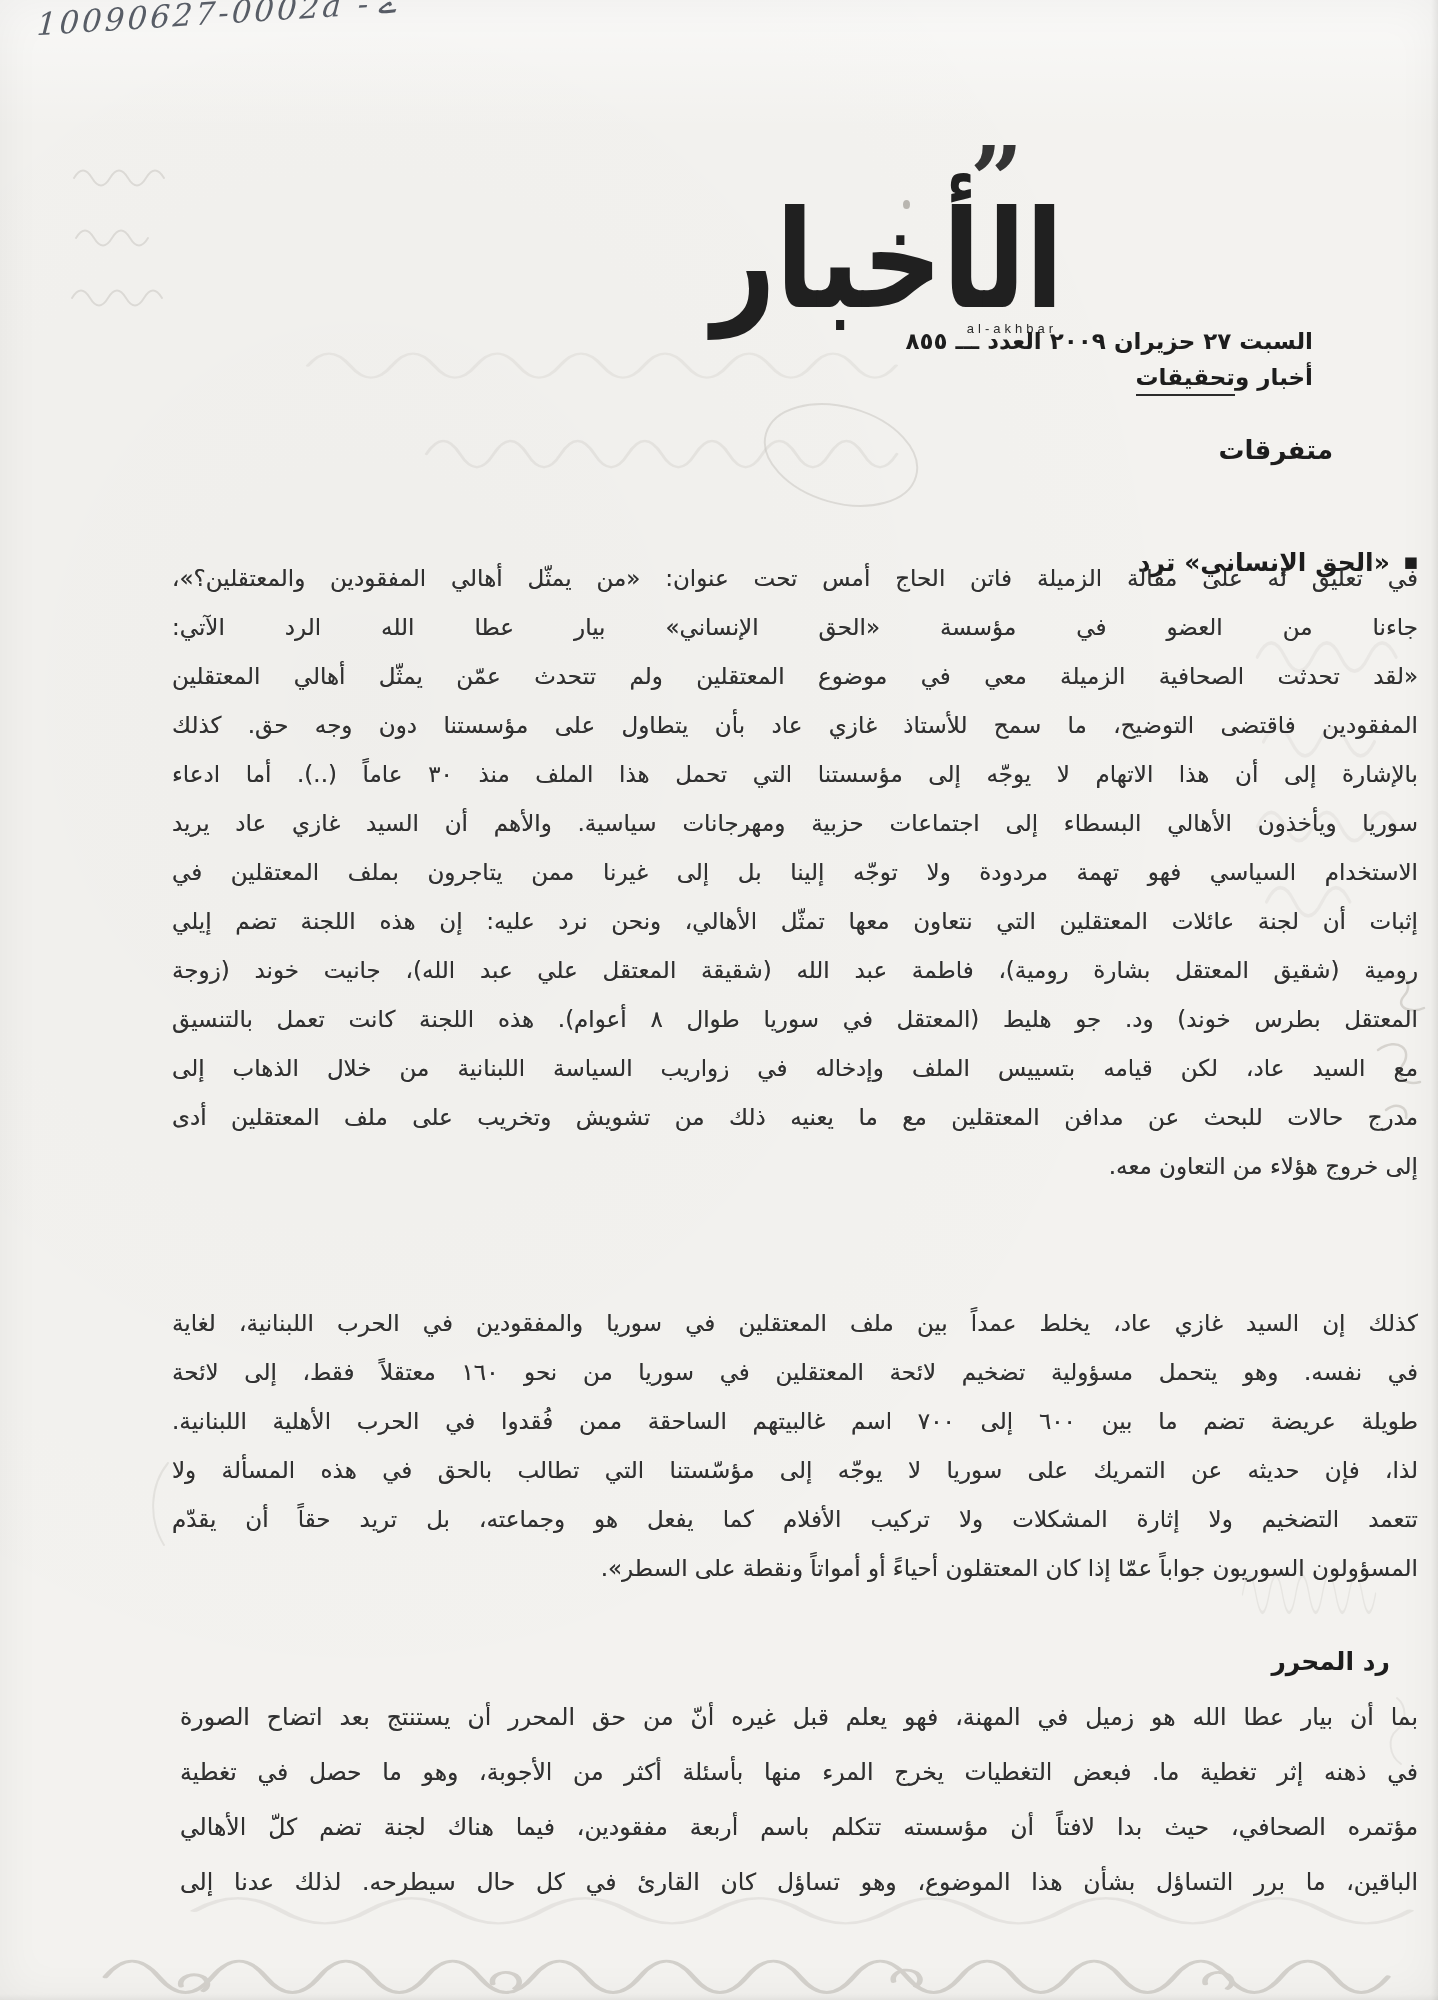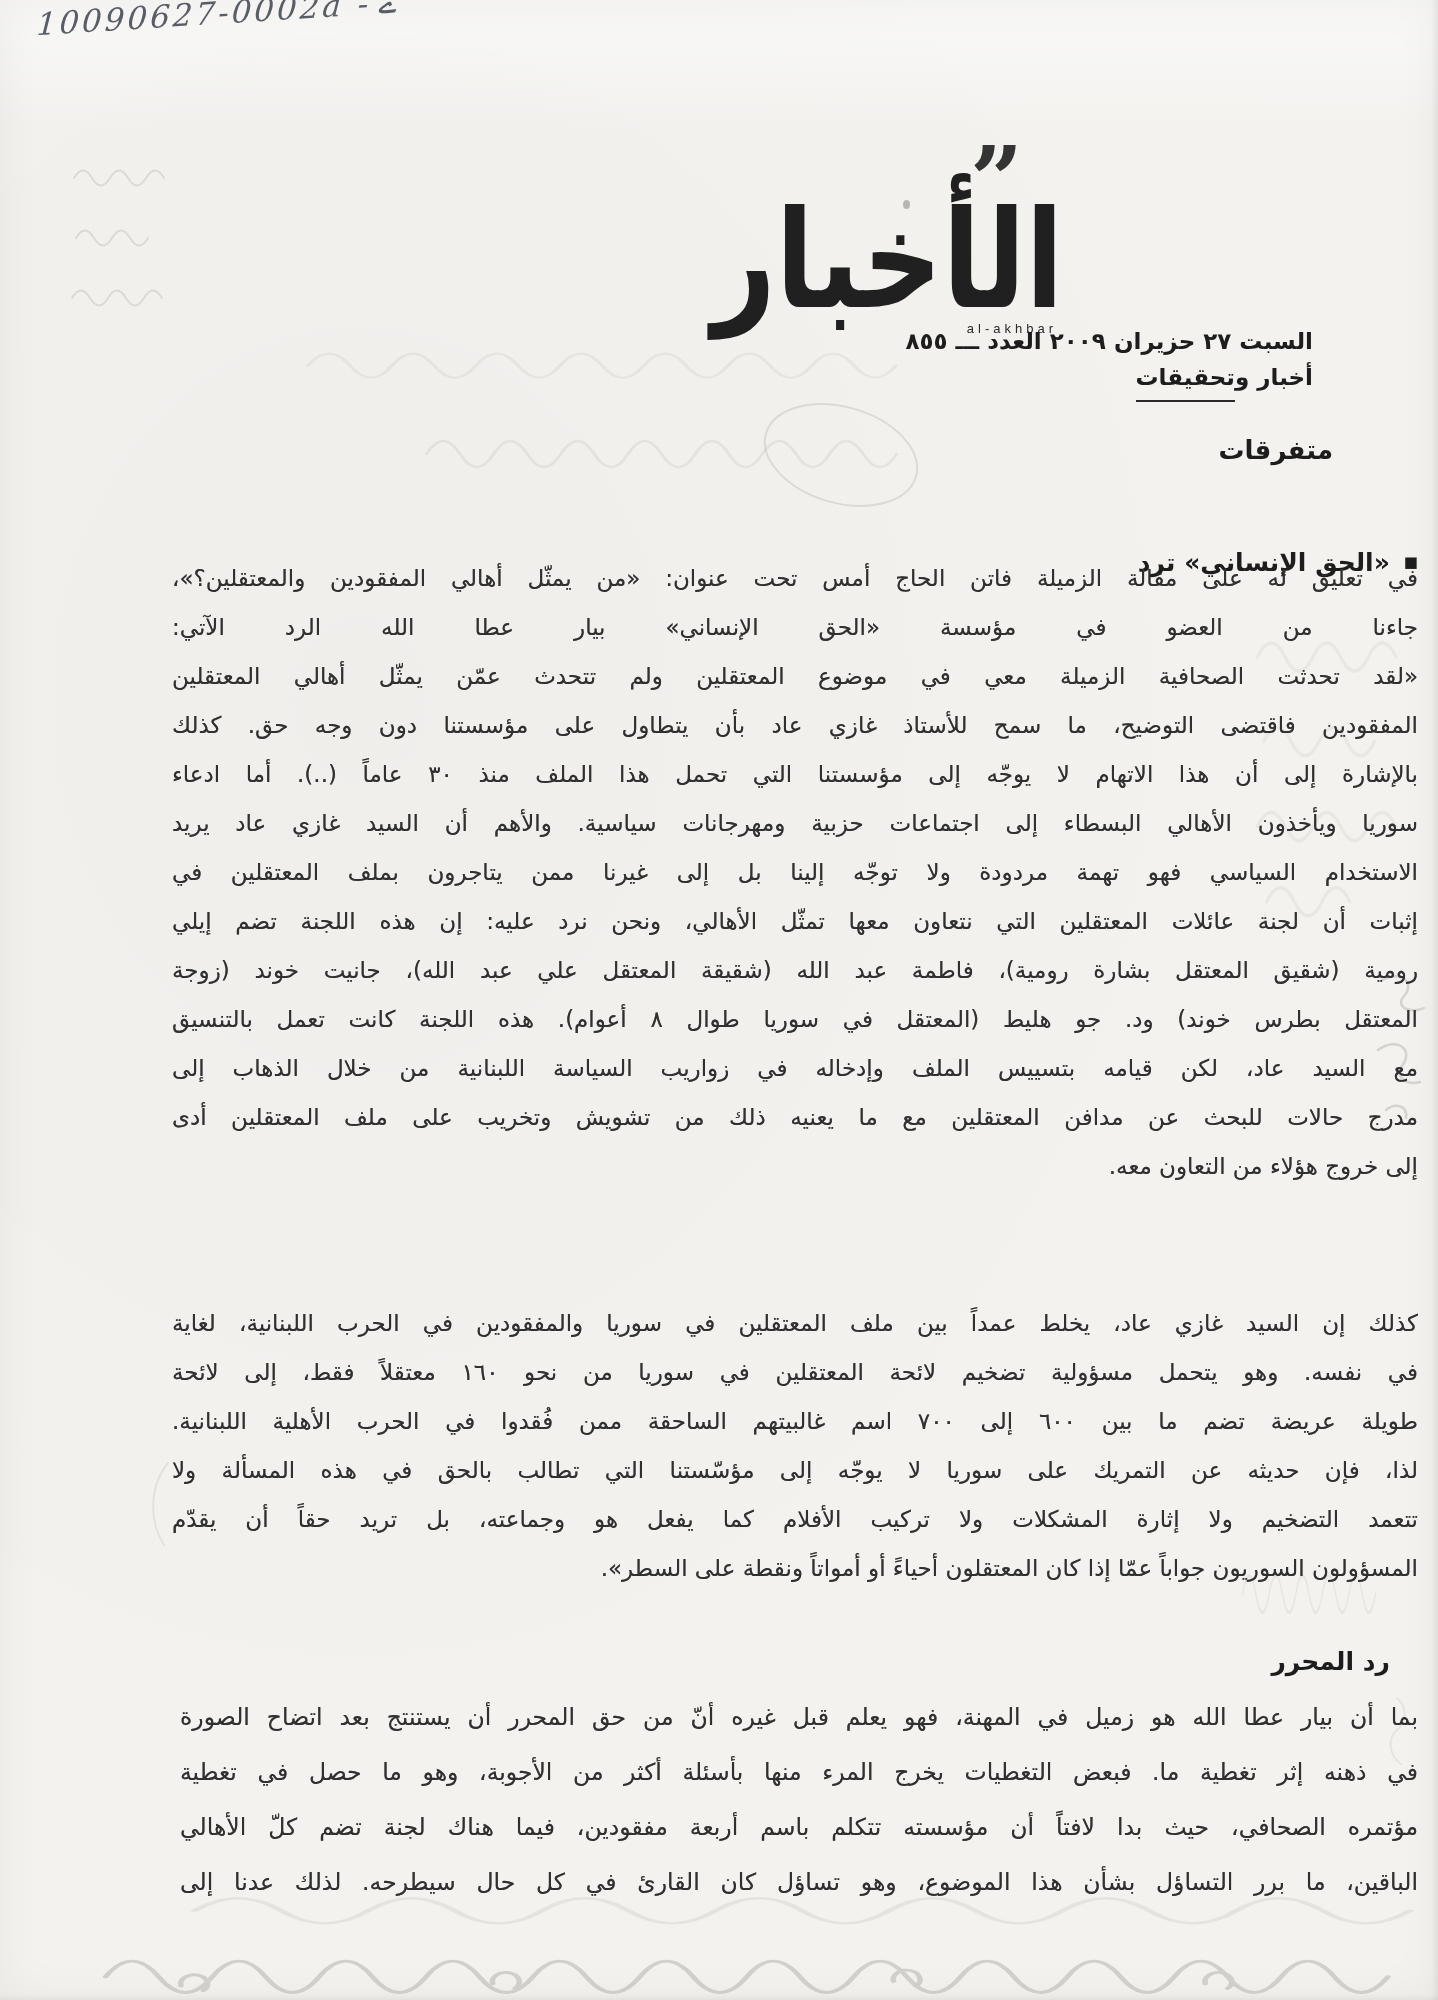--- a/index.html
+++ b/index.html
@@ -57,21 +57,21 @@
   .date-line{
     position:absolute;top:328px;right:125px;
     direction:rtl;font-size:23px;font-weight:bold;color:var(--head-ink);
     white-space:nowrap;
   }
   .section-line{
     position:absolute;top:364px;right:125px;
     direction:rtl;font-size:23px;font-weight:bold;color:var(--head-ink);
     white-space:nowrap;
   }
-  .section-line .u{border-bottom:2px solid #2b2b2b;padding-bottom:10px;}
+  .section-line .u{border-bottom:2px solid #2b2b2b;padding-bottom:4px;}
   .rubric{
     position:absolute;top:435px;right:105px;
     direction:rtl;font-size:26px;font-weight:bold;color:var(--head-ink);
   }
   
   .title-line{
     position:absolute;top:548px;right:20px;
     direction:rtl;font-size:25px;font-weight:bold;color:var(--head-ink);
     white-space:nowrap;
   }

